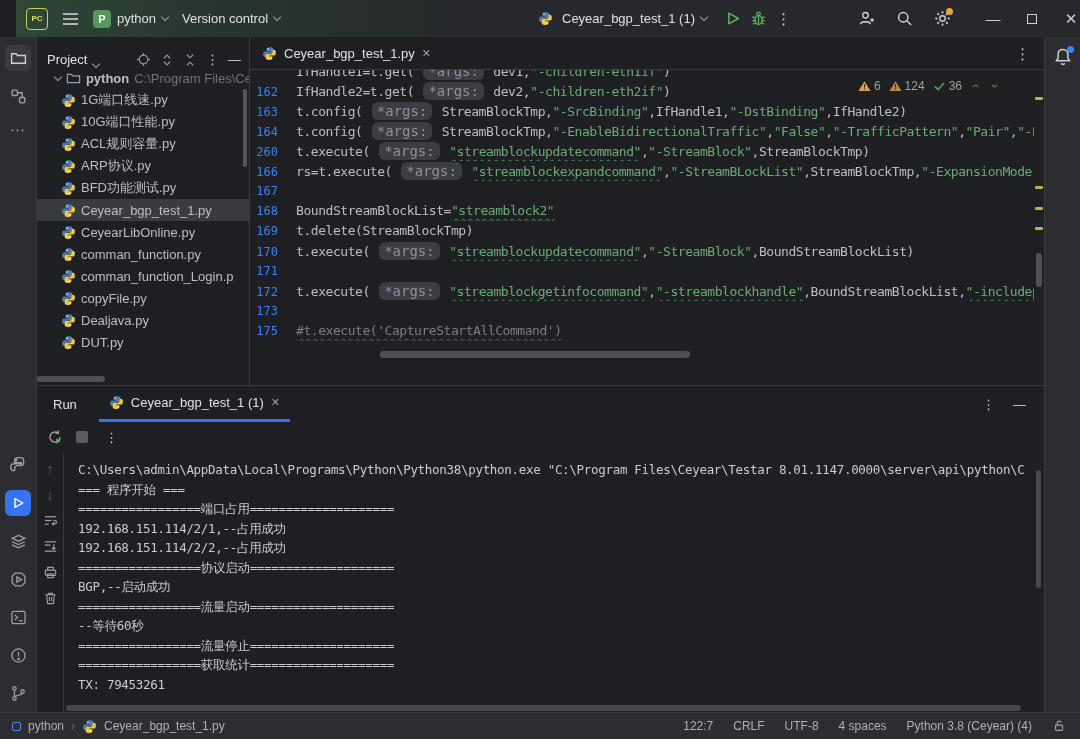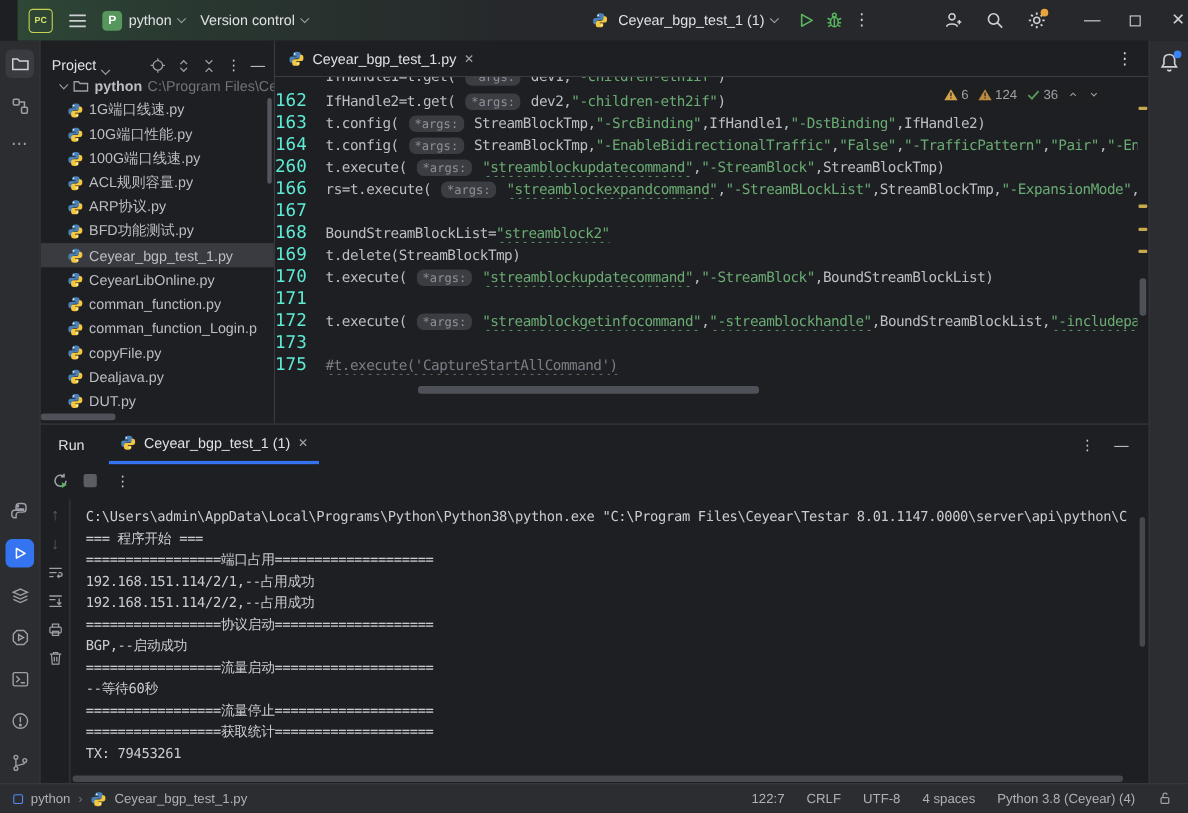--- a/index.html
+++ b/index.html
@@ -56,27 +56,27 @@
 #editor-col{position:absolute;left:250px;top:37px;width:794px;height:348px;background:#1e1f22}
 #tabbar{height:33px;display:flex;align-items:center;border-bottom:1px solid #393b40;color:#dfe1e5}
 .ed-tab{display:flex;align-items:center;gap:7px;padding:0 12px;height:100%}
 .tab-close{color:#9da0a8;font-size:11px}
 #tab-more{margin-left:auto;padding-right:14px}
 #code-area{position:relative;height:314px;overflow:hidden}
 #code-lines{position:absolute;left:0;top:0;right:10px;overflow:hidden}
 .cl{height:20px;line-height:20px;white-space:pre;font-family:"DejaVu Sans Mono",monospace;
   font-size:13px;letter-spacing:-0.45px;overflow:hidden}
 .cl.partial{margin-top:-9px}
-.lnum{display:inline-block;width:46px;text-align:right;padding-right:18px;color:#5eead4;font-size:16px;letter-spacing:0;font-family:"DejaVu Sans Mono",monospace}
+.lnum{display:inline-block;width:46px;text-align:right;padding-right:18px;color:#3b82f6;font-size:12px;letter-spacing:0;font-family:"DejaVu Sans Mono",monospace}
 .tok-d{color:#bcbec4}
 .tok-s{color:#6aab73}
 .tok-c{color:#7a7e85}
 .wavy{text-decoration-line:underline;text-decoration-style:wavy;text-decoration-color:rgba(95,165,110,.85);text-underline-offset:3px;text-decoration-thickness:1px}
 .wavy-grey{text-decoration-line:underline;text-decoration-style:wavy;text-decoration-color:#5c6a60;text-underline-offset:3px;text-decoration-thickness:1px}
-.hint{background:#3b3d42;color:#8c9199;border-radius:6px;padding:1px 5px;font-size:11px;letter-spacing:0;margin:0 2px}
+.hint{background:#3b3d42;color:#8c9199;border-radius:6px;padding:1px 5px;font-size:14px;letter-spacing:0;margin:0 2px}
 #inspections{position:absolute;top:8px;right:40px;display:flex;align-items:center;gap:8px;color:#9da0a8;font-size:12px;background:rgba(30,31,34,.6);padding:1px 4px;border-radius:4px}
 .insp-item{display:flex;align-items:center;gap:3px}
 #stripe{position:absolute;right:0;top:0;width:10px;height:314px}
 .stripe-mark{position:absolute;right:1px;width:8px;height:3px;background:#c7a94e;border-radius:1px}
 #ed-vscroll{position:absolute;right:2px;top:183px;width:6px;height:34px;background:#4e5157;border-radius:3px}
 #ed-hscroll{position:absolute;left:130px;bottom:26px;width:310px;height:7px;background:#4e5157;border-radius:3px}
 
 
 #runpanel{position:absolute;left:37px;top:385px;width:1007px;height:327px;background:#1e1f22;border-top:1px solid #393b40}
 #run-header{height:36px;display:flex;align-items:stretch;color:#dfe1e5}
@@ -333,31 +333,20 @@
         <div class="tree-row">
           <span class="ico">
             <svg width="15" height="15" viewBox="0 0 16 16">
               <path fill="#4a80b6" d="M7.9 1.2c-2.3 0-3 1-3 2.4v1.6h3.3v.6H3.4c-1.5 0-2.2 1.2-2.2 3.1 0 1.9.7 3 2.2 3h1.2V10c0-1.3 1.1-2.3 2.4-2.3h3c1.2 0 2.1-1 2.1-2.2V3.6c0-1.4-.8-2.4-3-2.4z"></path>
               <circle cx="6.3" cy="3.2" r=".8" fill="#fff"></circle>
               <path fill="#f3c73f" d="M8.1 14.8c2.3 0 3-1 3-2.4v-1.6H7.8v-.6h4.8c1.5 0 2.2-1.2 2.2-3.1 0-1.9-.7-3-2.2-3h-1.2V6c0 1.3-1.1 2.3-2.4 2.3h-3c-1.2 0-2.1 1-2.1 2.2v1.9c0 1.4.8 2.4 3 2.4z"></path>
               <circle cx="9.7" cy="12.8" r=".8" fill="#fff"></circle>
             </svg>
           </span>
           <span>10G端口性能.py</span>
-        </div>
-        <div class="tree-row">
-          <span class="ico">
-            <svg width="15" height="15" viewBox="0 0 16 16">
-              <path fill="#4a80b6" d="M7.9 1.2c-2.3 0-3 1-3 2.4v1.6h3.3v.6H3.4c-1.5 0-2.2 1.2-2.2 3.1 0 1.9.7 3 2.2 3h1.2V10c0-1.3 1.1-2.3 2.4-2.3h3c1.2 0 2.1-1 2.1-2.2V3.6c0-1.4-.8-2.4-3-2.4z"></path>
-              <circle cx="6.3" cy="3.2" r=".8" fill="#fff"></circle>
-              <path fill="#f3c73f" d="M8.1 14.8c2.3 0 3-1 3-2.4v-1.6H7.8v-.6h4.8c1.5 0 2.2-1.2 2.2-3.1 0-1.9-.7-3-2.2-3h-1.2V6c0 1.3-1.1 2.3-2.4 2.3h-3c-1.2 0-2.1 1-2.1 2.2v1.9c0 1.4.8 2.4 3 2.4z"></path>
-              <circle cx="9.7" cy="12.8" r=".8" fill="#fff"></circle>
-            </svg>
-          </span>
-          <span>100G端口线速.py</span>
         </div>
         <div class="tree-row">
           <span class="ico">
             <svg width="15" height="15" viewBox="0 0 16 16">
               <path fill="#4a80b6" d="M7.9 1.2c-2.3 0-3 1-3 2.4v1.6h3.3v.6H3.4c-1.5 0-2.2 1.2-2.2 3.1 0 1.9.7 3 2.2 3h1.2V10c0-1.3 1.1-2.3 2.4-2.3h3c1.2 0 2.1-1 2.1-2.2V3.6c0-1.4-.8-2.4-3-2.4z"></path>
               <circle cx="6.3" cy="3.2" r=".8" fill="#fff"></circle>
               <path fill="#f3c73f" d="M8.1 14.8c2.3 0 3-1 3-2.4v-1.6H7.8v-.6h4.8c1.5 0 2.2-1.2 2.2-3.1 0-1.9-.7-3-2.2-3h-1.2V6c0 1.3-1.1 2.3-2.4 2.3h-3c-1.2 0-2.1 1-2.1 2.2v1.9c0 1.4.8 2.4 3 2.4z"></path>
               <circle cx="9.7" cy="12.8" r=".8" fill="#fff"></circle>
             </svg>
           </span>

